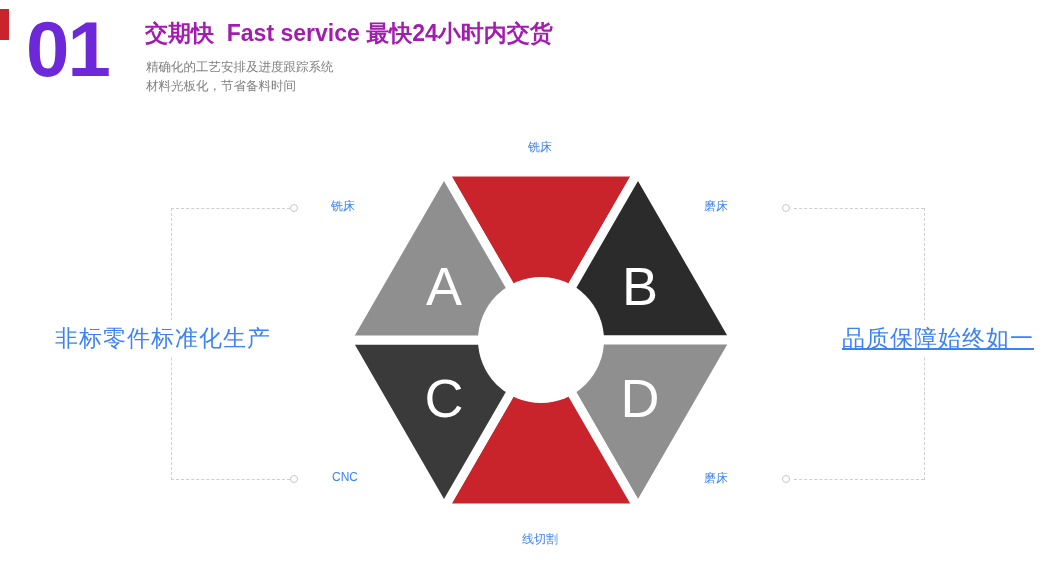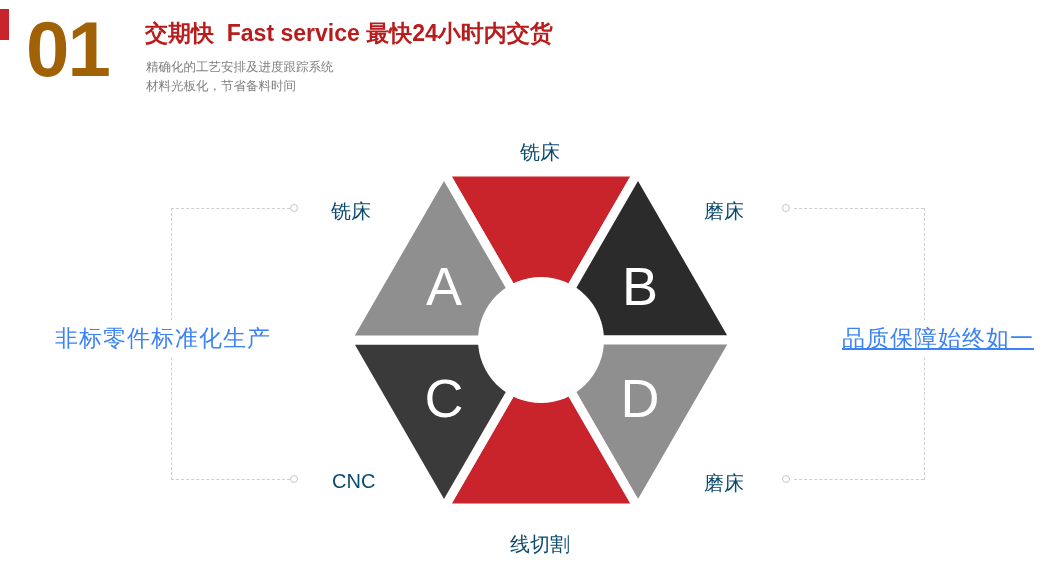--- a/index.html
+++ b/index.html
@@ -3,39 +3,39 @@
 <meta charset="utf-8">
 <style>
   * { margin:0; padding:0; box-sizing:border-box; }
   html,body { background:#fff; }
   body { font-family:"Liberation Sans","DejaVu Sans",sans-serif; }
   .stage { position:relative; width:1060px; height:576px; background:#fff; overflow:hidden; }
 
   .accent-bar { position:absolute; left:0; top:9px; width:9px; height:31px; background:#c9242c; }
 
   .num { position:absolute; left:26px; top:12px; font-size:78px; font-weight:700;
-         line-height:0.95; color:#a16207; letter-spacing:-2px; }
+         line-height:0.95; color:#6d28d9; letter-spacing:-2px; }
 
   .title { position:absolute; left:145px; top:18px; font-size:23px; font-weight:700;
-           color:#b91c1c; white-space:pre; }
+           color:#a21caf; white-space:pre; }
 
   .features { position:absolute; left:146px; top:58px; font-size:12.5px; color:#7f7f7f;
               line-height:19px; }
 
   .caption { position:absolute; top:320px; font-size:23px; color:#3b82f6; background:#fff;
              padding:3px 6px; z-index:3; letter-spacing:1px; }
   .caption.left  { left:49px; }
   .caption.right { left:836px;text-decoration:underline; }
 
   .dash-h { position:absolute; border-top:1px dashed #cfcfcf; height:0; z-index:1; }
   .dash-v { position:absolute; border-left:1px dashed #cfcfcf; width:0; z-index:1; }
   .dot { position:absolute; width:8px; height:8px; border:1px solid #c8c8c8;
          border-radius:50%; background:#fff; z-index:2; }
 
-  .seg-label { position:absolute; font-size:20px; color:#0c4a6e; z-index:3; white-space:nowrap; }
+  .seg-label { position:absolute; font-size:12px; color:#3b82f6; z-index:3; white-space:nowrap; }
   .seg-label.centered { transform:translateX(-50%); }
 
   .hex-svg { position:absolute; left:347px; top:172px; width:388px; height:336px; z-index:2; }
   .hex-svg text { fill:#fff; font-family:"Liberation Sans","DejaVu Sans",sans-serif;
                   font-size:54px; font-weight:400; }
 </style>
 </head>
 <body>
 
 <div class="stage">

